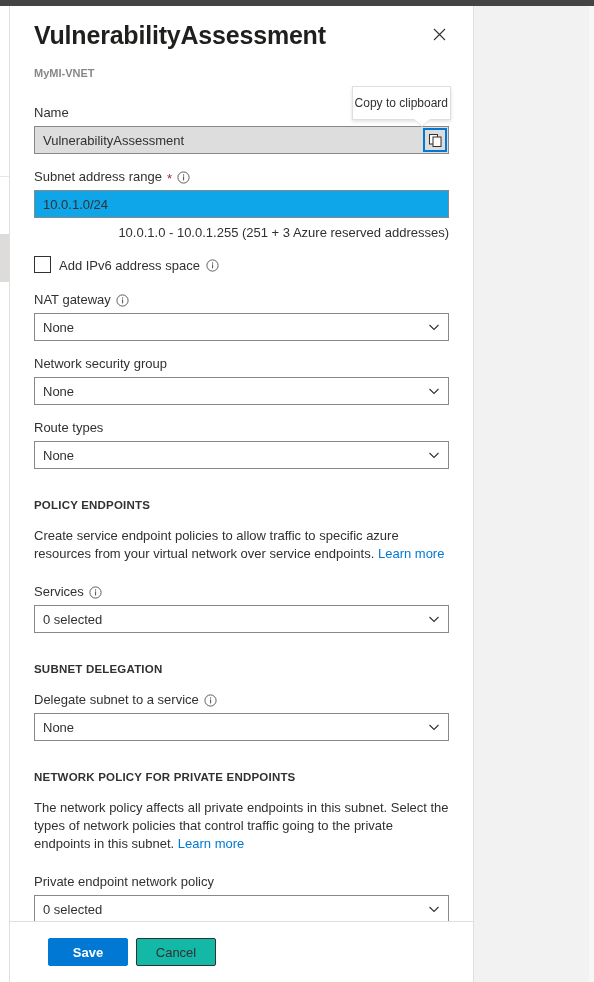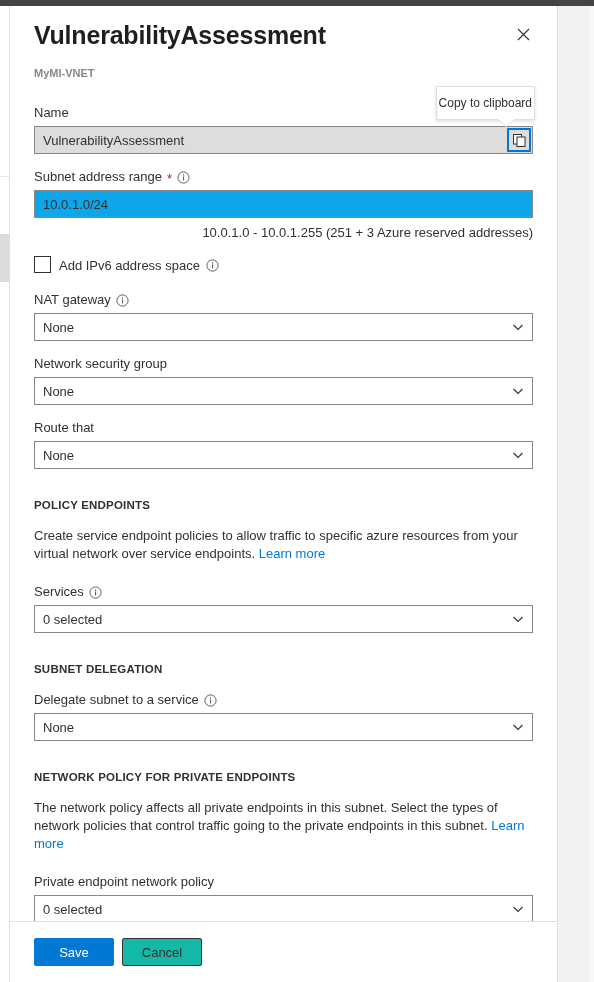--- a/index.html
+++ b/index.html
@@ -45,21 +45,21 @@
     left: 0; width: 10px;
     background: #d2d0ce;
     opacity: .75;
   }
 
   
   .blade {
     position: absolute;
     top: 6px;
     left: 9px;
-    width: 549px;
+    width: 465px;
     height: 976px;
     background: #ffffff;
     border-left: 1px solid #e1dfdd;
     border-right: 1px solid #e1dfdd;
     box-sizing: border-box;
     overflow: hidden;
   }
   .blade-gutter-right {
     position: absolute;
     top: 6px; left: 589px;
@@ -309,21 +309,22 @@
     font-size: 13px;
     border-radius: 2px;
     cursor: pointer;
     padding: 0 16px;
     box-sizing: border-box;
   }
   .btn-primary {
     background: #0078d4;
     border: 1px solid #0078d4;
     color: #ffffff;
-    font-weight: 400;
+    font-weight: 700;
+    margin-left: 14px;
   }
   .btn-secondary {
     background: #14b8a6;
     border: 1px solid #323130;
     color: #323130;
   }
 </style>
 </head>
 <body>
 
@@ -436,21 +437,21 @@
         <span class="chev">
           <svg width="12" height="12" viewBox="0 0 12 12">
             <path d="M1.5 4 L6 8.5 L10.5 4" stroke="#323130" stroke-width="1.1" fill="none"></path>
           </svg>
         </span>
       </div>
     </div>
 
     <div class="field">
       <div class="field-label">
-        <span>Route that</span>
+        <span>Route types</span>
       </div>
       <div class="dropdown">
         <span>None</span>
         <span class="chev">
           <svg width="12" height="12" viewBox="0 0 12 12">
             <path d="M1.5 4 L6 8.5 L10.5 4" stroke="#323130" stroke-width="1.1" fill="none"></path>
           </svg>
         </span>
       </div>
     </div>

